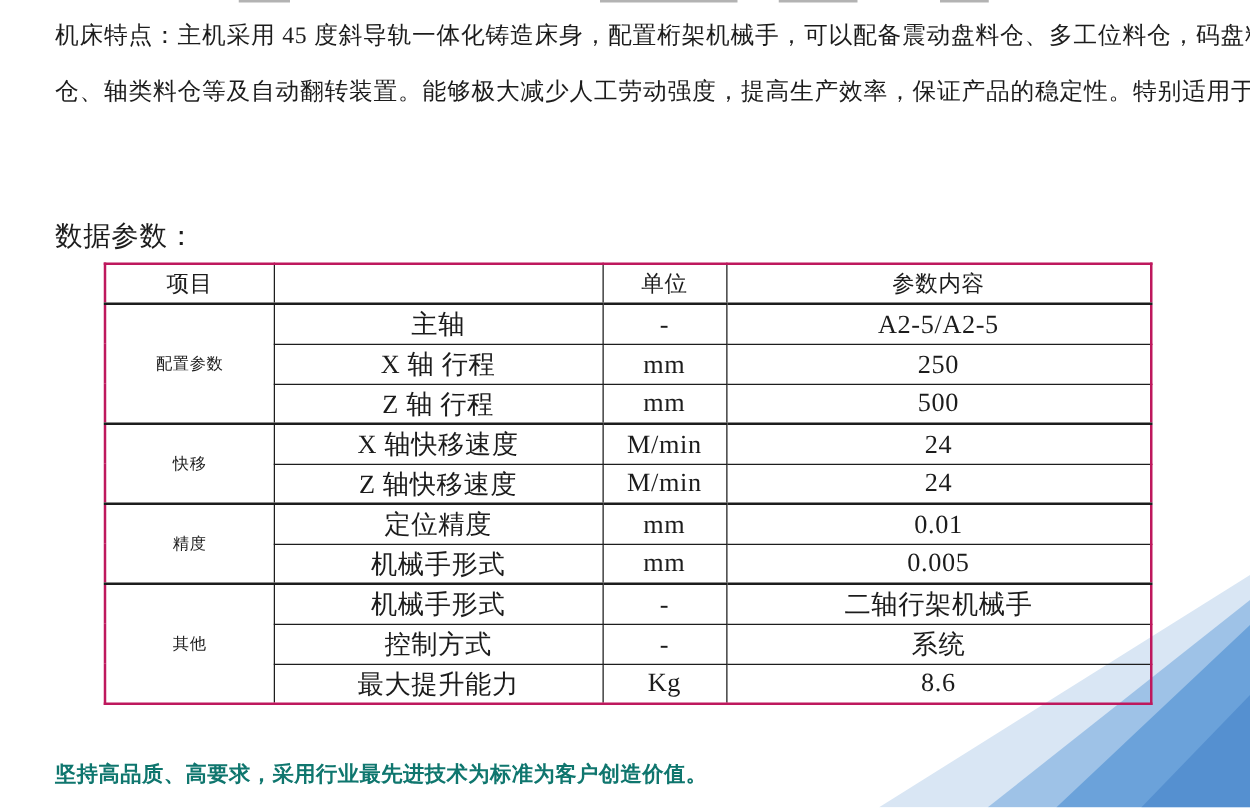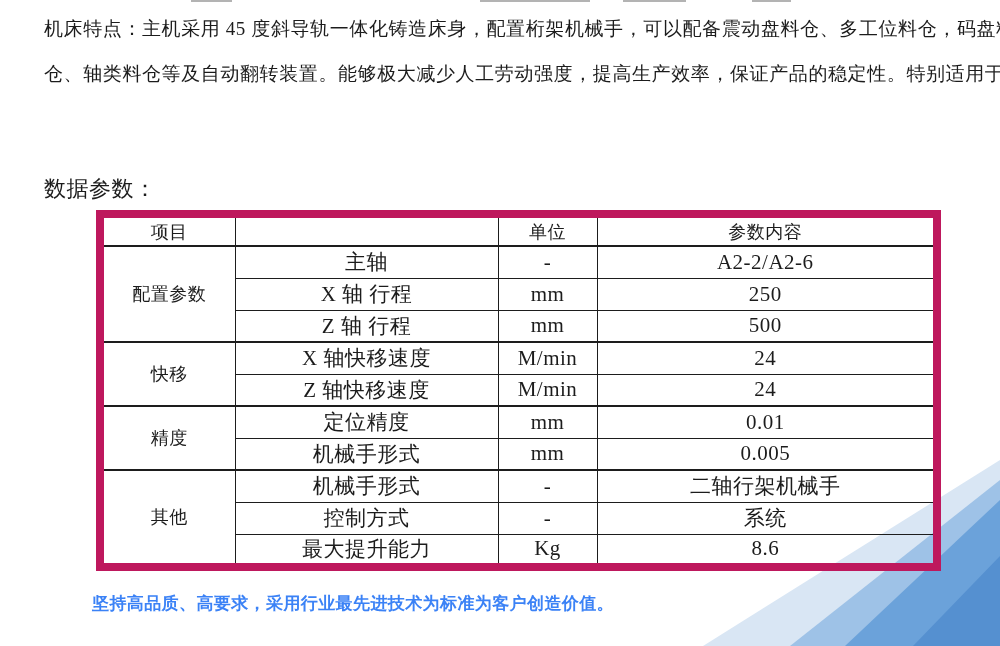--- a/index.html
+++ b/index.html
@@ -44,31 +44,31 @@
   }
   table.spec td, table.spec th {
     border: 1px solid #1d1d1d;
     padding: 0; margin: 0;
     text-align: center; vertical-align: middle;
     font-weight: normal; font-size: 21px;
     letter-spacing: 0.5px;
     background: transparent;
   }
   table.spec tr { height: 32px; }
-  table.spec { border: 8px solid #be185d; margin-left: 13px; }
+  table.spec { border: 2px solid #be185d; }
   table.spec thead th { font-size: 18px; border-bottom-width: 2px; }
-  table.spec td.group-cell { font-size: 18px; }
+  table.spec td.group-cell { font-size: 13px; }
   table.spec tr.group-start td { border-top-width: 2px; }
 
   
   .footer-slogan {
-    position: absolute; left: 44px; top: 592px;
+    position: absolute; left: 44px; top: 608px;
     font-family: "Liberation Sans", sans-serif;
-    font-weight: bold; font-size: 17px; color: #3b82f6;
-    letter-spacing: 0.4px; z-index: 2; margin-left: 48px;
+    font-weight: bold; font-size: 17px; color: #0f766e;
+    letter-spacing: 0.4px; z-index: 2;
   }
 
   
   .corner-decoration {
     position: absolute; left: 600px; top: 440px;
     width: 400px; height: 206px;
     z-index: 1;
   }
 </style>
 </head>
@@ -108,21 +108,21 @@
         <th></th>
         <th>单位</th>
         <th>参数内容</th>
       </tr>
     </thead>
     <tbody>
       <tr>
         <td class="group-cell" rowspan="3">配置参数</td>
         <td>主轴</td>
         <td>-</td>
-        <td>A2-2/A2-6</td>
+        <td>A2-5/A2-5</td>
       </tr>
       <tr>
         <td>X 轴 行程</td>
         <td>mm</td>
         <td>250</td>
       </tr>
       <tr>
         <td>Z 轴 行程</td>
         <td>mm</td>
         <td>500</td>

